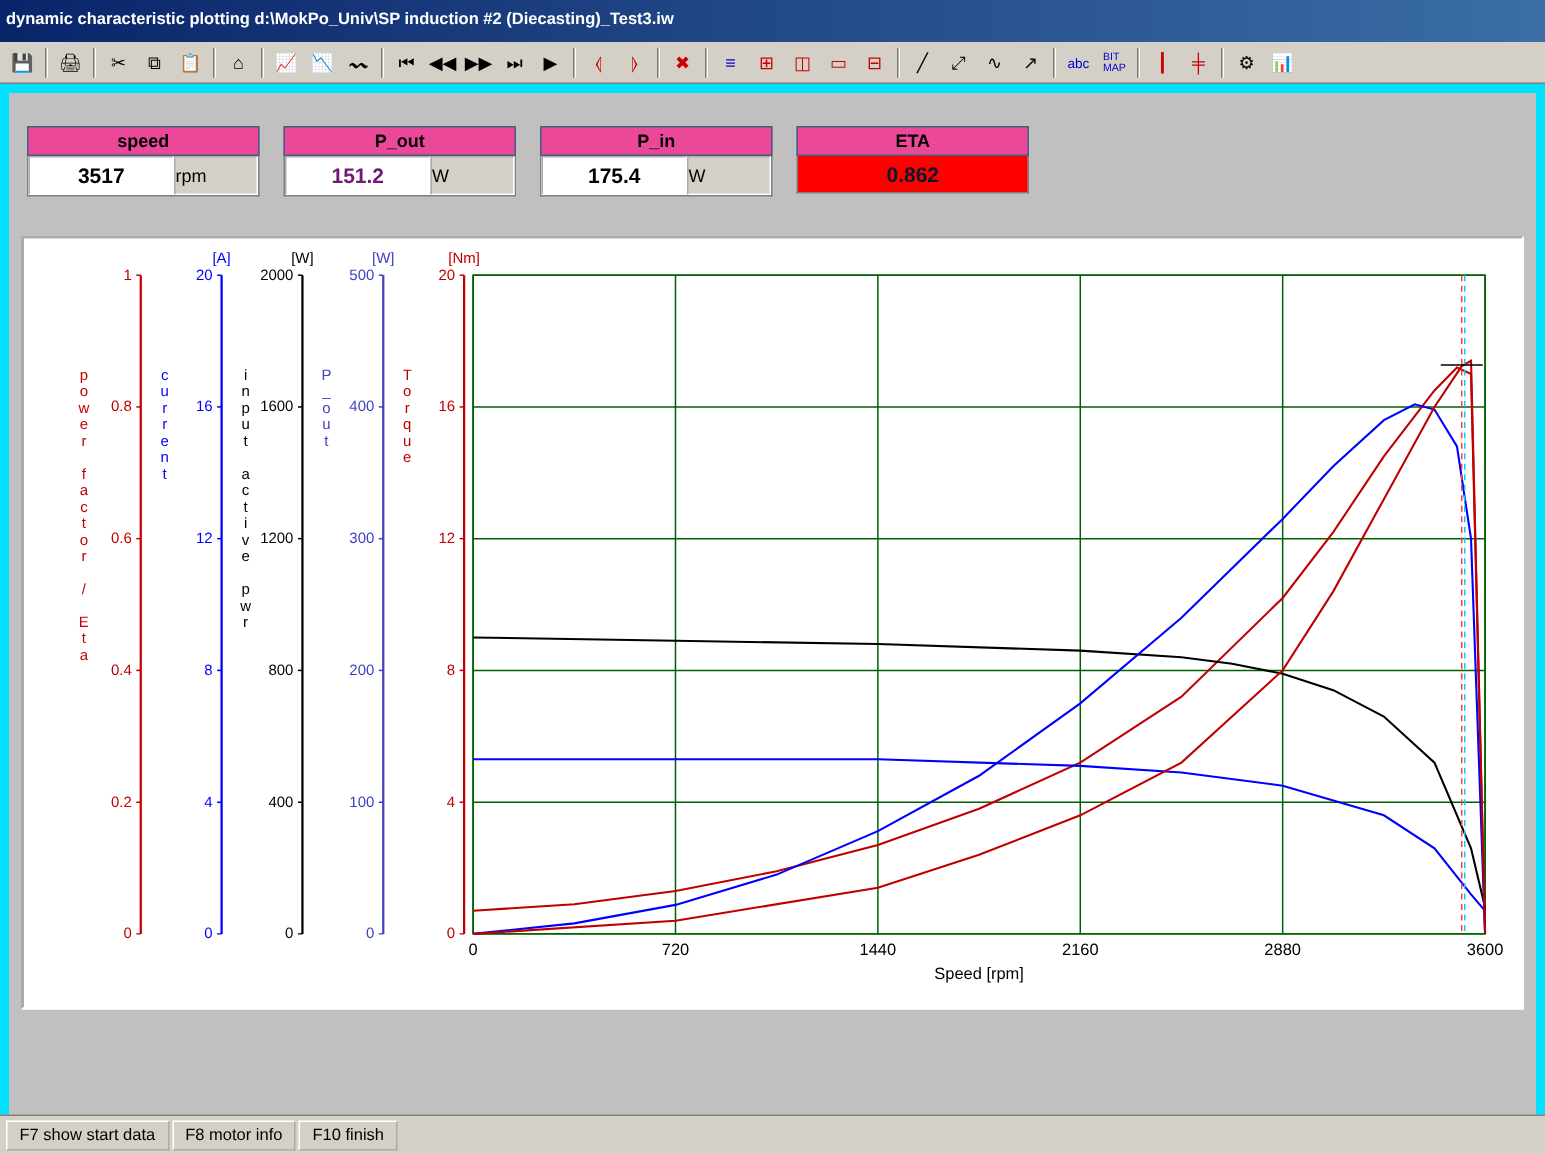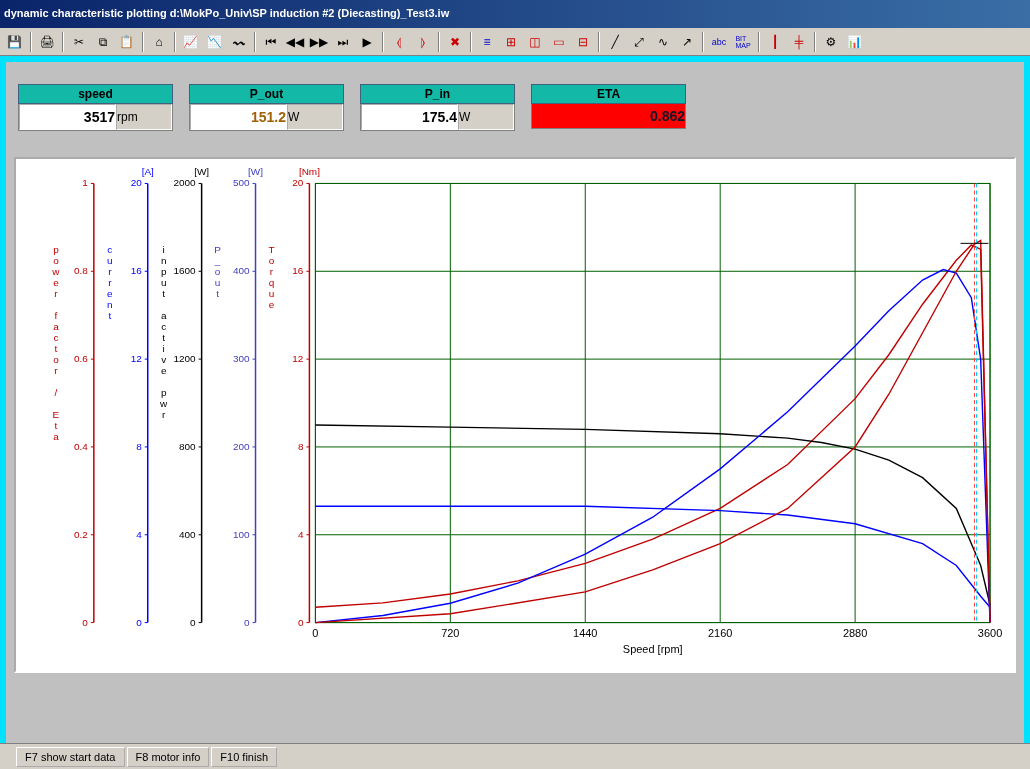--- a/index.html
+++ b/index.html
@@ -55,37 +55,37 @@
     gap: 16px;
     padding: 22px 12px 26px 12px;
     justify-content: flex-start;
   }
   .readout {
     display: flex;
     flex-direction: column;
     width: 155px;
   }
   .readout-header {
-    background: #14b8a6;
+    background: #ec4899;
     border: 1px solid #406080;
     text-align: center;
     font-weight: bold;
     font-size: 12px;
     padding: 2px 0;
     color: #000;
   }
   .readout-value-row {
     display: flex;
     border: 1px solid #808080;
     border-top: none;
   }
   .readout-value {
     flex: 1;
     background: #fff;
-    text-align: right;
+    text-align: center;
     font-weight: bold;
     font-size: 14px;
     padding: 4px 0;
     border: 1px inset #fff;
   }
   .readout-unit {
     width: 56px;
     background: #d4d0c8;
     text-align: left;
     font-size: 12px;
@@ -109,21 +109,21 @@
     position: relative;
   }
   .statusbar {
     position: absolute;
     bottom: 0; left: 0; right: 0;
     height: 26px;
     background: #d4d0c8;
     border-top: 1px solid #808080;
     display: flex;
     align-items: center;
-    padding: 2px 16px;
+    padding: 2px 4px;
     gap: 2px;
   }
   .status-btn {
     border: 1px outset #fff;
     padding: 3px 8px;
     background: #d4d0c8;
     font-size: 11px;
     cursor: pointer;
   }
   svg { display: block; }
@@ -188,21 +188,21 @@
     <div class="readout">
       <div class="readout-header">speed</div>
       <div class="readout-value-row">
         <div class="readout-value">3517</div>
         <div class="readout-unit">rpm</div>
       </div>
     </div>
     <div class="readout">
       <div class="readout-header">P_out</div>
       <div class="readout-value-row">
-        <div class="readout-value" style="color:#a16207">151.2</div>
+        <div class="readout-value" style="color:#701a75">151.2</div>
         <div class="readout-unit">W</div>
       </div>
     </div>
     <div class="readout">
       <div class="readout-header">P_in</div>
       <div class="readout-value-row">
         <div class="readout-value">175.4</div>
         <div class="readout-unit">W</div>
       </div>
     </div>

